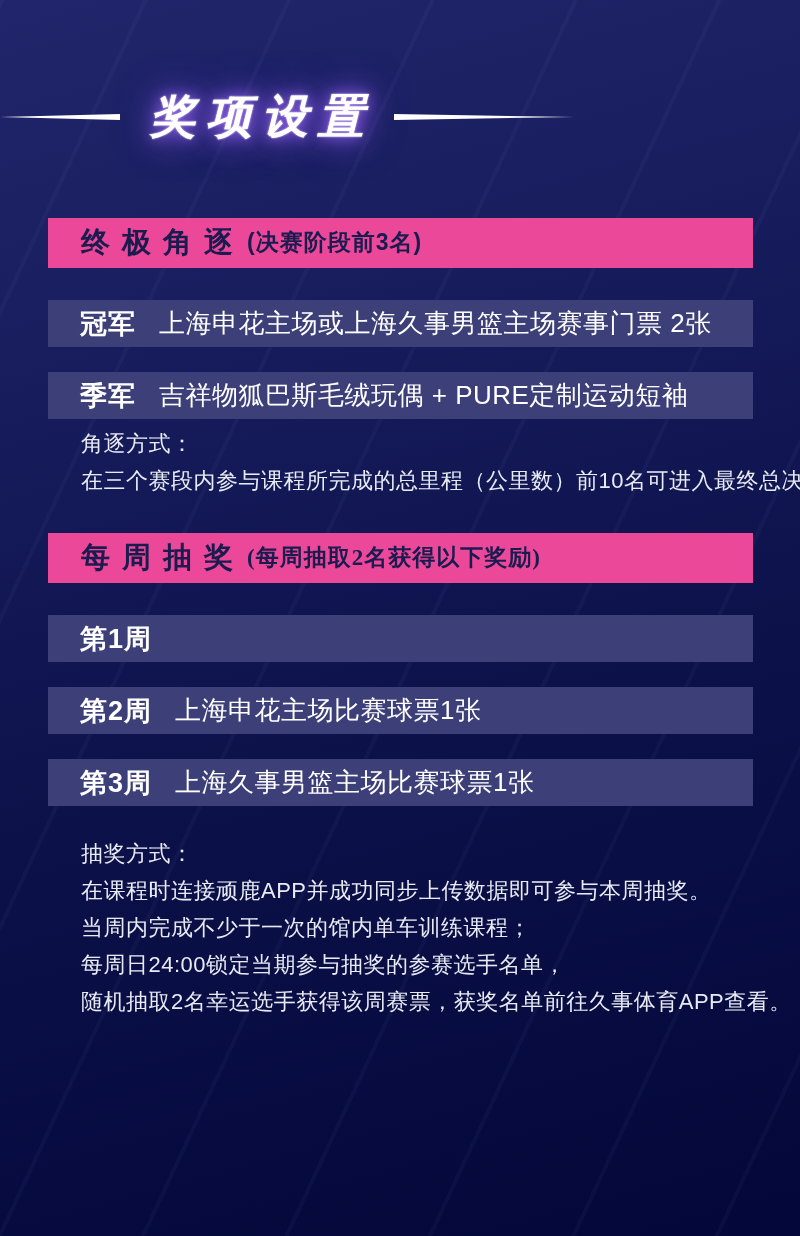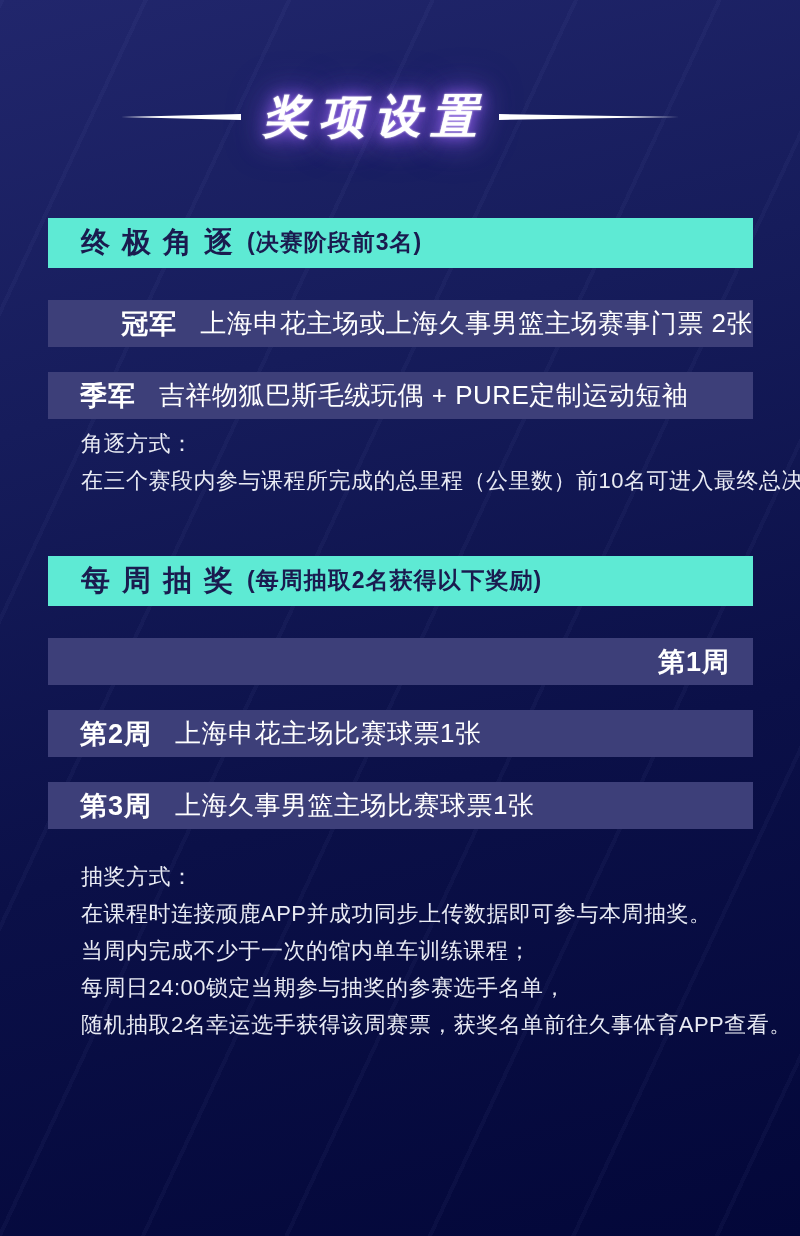--- a/index.html
+++ b/index.html
@@ -10,54 +10,54 @@
     background:
       repeating-linear-gradient(115deg,
         rgba(150,160,230,0.045) 0px, rgba(150,160,230,0.045) 4px,
         rgba(150,160,230,0) 4px, rgba(150,160,230,0) 130px),
       linear-gradient(165deg,#21266c 0%,#161c5b 30%,#0b1048 62%,#030739 100%);
   }
 
   
   .title-wrap{
     padding-top:86px; height:148px;
-    display:flex; align-items:center; justify-content:center; gap:12px;
+    display:flex; align-items:center; gap:20px;
   }
   .title-text{
     font-size:46px; font-weight:800; font-style:italic;
     color:#ffffff; letter-spacing:10px; padding-left:10px; white-space:nowrap;
     text-shadow:0 0 2px #ffffff, 0 0 14px rgba(150,100,240,.95),
                 0 2px 28px rgba(140,90,235,.85), 0 0 40px rgba(130,80,230,.6);
   }
   .decor-line{
     height:6px; background:#ffffff; display:inline-block;
     filter:drop-shadow(0 0 6px rgba(155,110,245,.95)) drop-shadow(0 0 12px rgba(140,90,235,.7));
   }
   .decor-line.left { width:120px; clip-path:polygon(0 50%,100% 0,100% 100%); }
   .decor-line.right{ width:180px; clip-path:polygon(0 0,100% 50%,0 100%); }
 
   
   .content{ margin:0 47px 0 48px; }
 
   .section-header{
-    height:50px; background:#5eead4; color:#1a1b4f;
+    height:50px; background:#ec4899; color:#1a1b4f;
     display:flex; align-items:center; padding-left:33px; white-space:nowrap;
   }
   .section-header .main{ font-size:29px; font-weight:800; letter-spacing:12px; }
   .section-header .sub { font-size:23px; font-weight:700; letter-spacing:1px; margin-left:2px; padding-bottom:1px;text-align:center; }
 
   .sec1 .section-header{ margin-top:70px; }
-  .sec2 .section-header{ margin-top:57px; }
+  .sec2 .section-header{ margin-top:34px;font-family:Liberation Serif, serif; }
 
   .prize-row{
     height:47px; background:#3d3f79; color:#ffffff;
     display:flex; align-items:center; padding-left:32px;
     margin-top:25px; white-space:nowrap;
   }
-  .prize-row:first-of-type{ margin-top:32px;justify-content:flex-end; }
+  .prize-row:first-of-type{ margin-top:32px; }
   .prize-row .label{ font-size:27px; font-weight:800; margin-right:23px; letter-spacing:1px; }
   .prize-row .prize{ font-size:26px; font-weight:500; letter-spacing:0.5px; }
 
   .note{ margin-top:6px; padding-left:33px; color:#e9ebf4; }
   .sec2 .note{ margin-top:29px; }
   .note p{ font-size:22px; line-height:37px; font-weight:400; letter-spacing:0.5px; white-space:nowrap; }
 </style>
 </head>
 <body>
 

